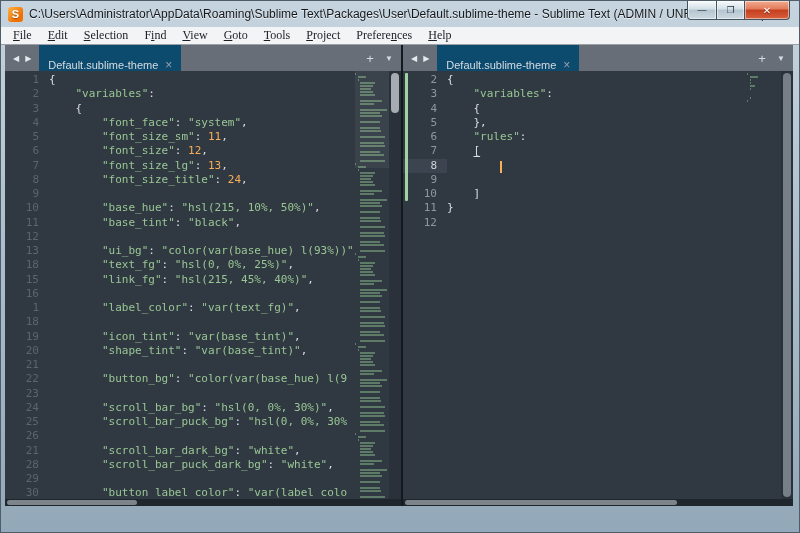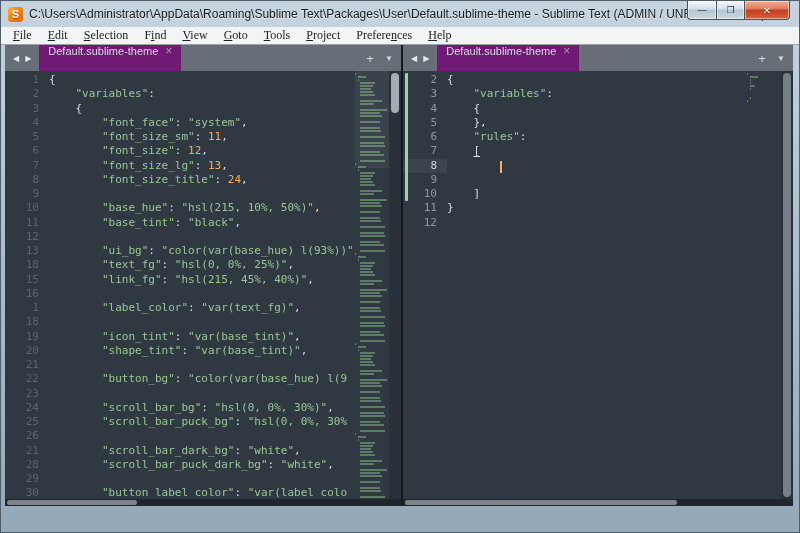--- a/index.html
+++ b/index.html
@@ -35,21 +35,21 @@
   .menu-item{font-size:12px;color:#1b1e21;padding:0 8px;line-height:17px;cursor:default;font-family:Liberation Serif, serif;}
   .menu-item .mn{text-decoration:underline;}
   
   .workspace{height:461px;margin:0 6px 0 4px;display:flex;background:#161b21;}
   .pane{display:flex;flex-direction:column;min-width:0;}
   .pane-left{width:396px;}
   .pane-right{flex:1;border-left:2px solid #141920;}
   .tabbar{height:26px;background:#686e77;display:flex;align-items:stretch;flex:none;}
   .nav{display:flex;align-items:center;padding:0 5px;}
   .navarrow{color:#e6eaee;font-size:8px;padding:0 3px;cursor:default;}
-  .tab{width:142px;background:#701a75;display:flex;align-items:flex-start;padding:0 9px;flex:none;}
+  .tab{width:142px;background:#0c4a6e;display:flex;align-items:flex-end;padding:0 9px;flex:none;}
   .tab-label{font-size:11px;color:#d6dce2;white-space:nowrap;overflow:hidden;}
   .tab-close{margin-left:auto;color:#9aa2ab;font-size:12px;line-height:1;cursor:default;}
   .tab-spacer{flex:1;}
   .tbtn{display:flex;align-items:center;justify-content:center;width:18px;color:#d6dbe0;
     font-size:13px;cursor:default;}
   .tbtn.caret{font-size:8px;width:20px;margin-right:2px;}
   
   .editor{flex:1;display:flex;background:#303842;position:relative;overflow:hidden;
     font-family:"DejaVu Sans Mono",monospace;font-size:11px;}
   .gutter{width:44px;flex:none;padding-top:2px;position:relative;text-align:right;}

